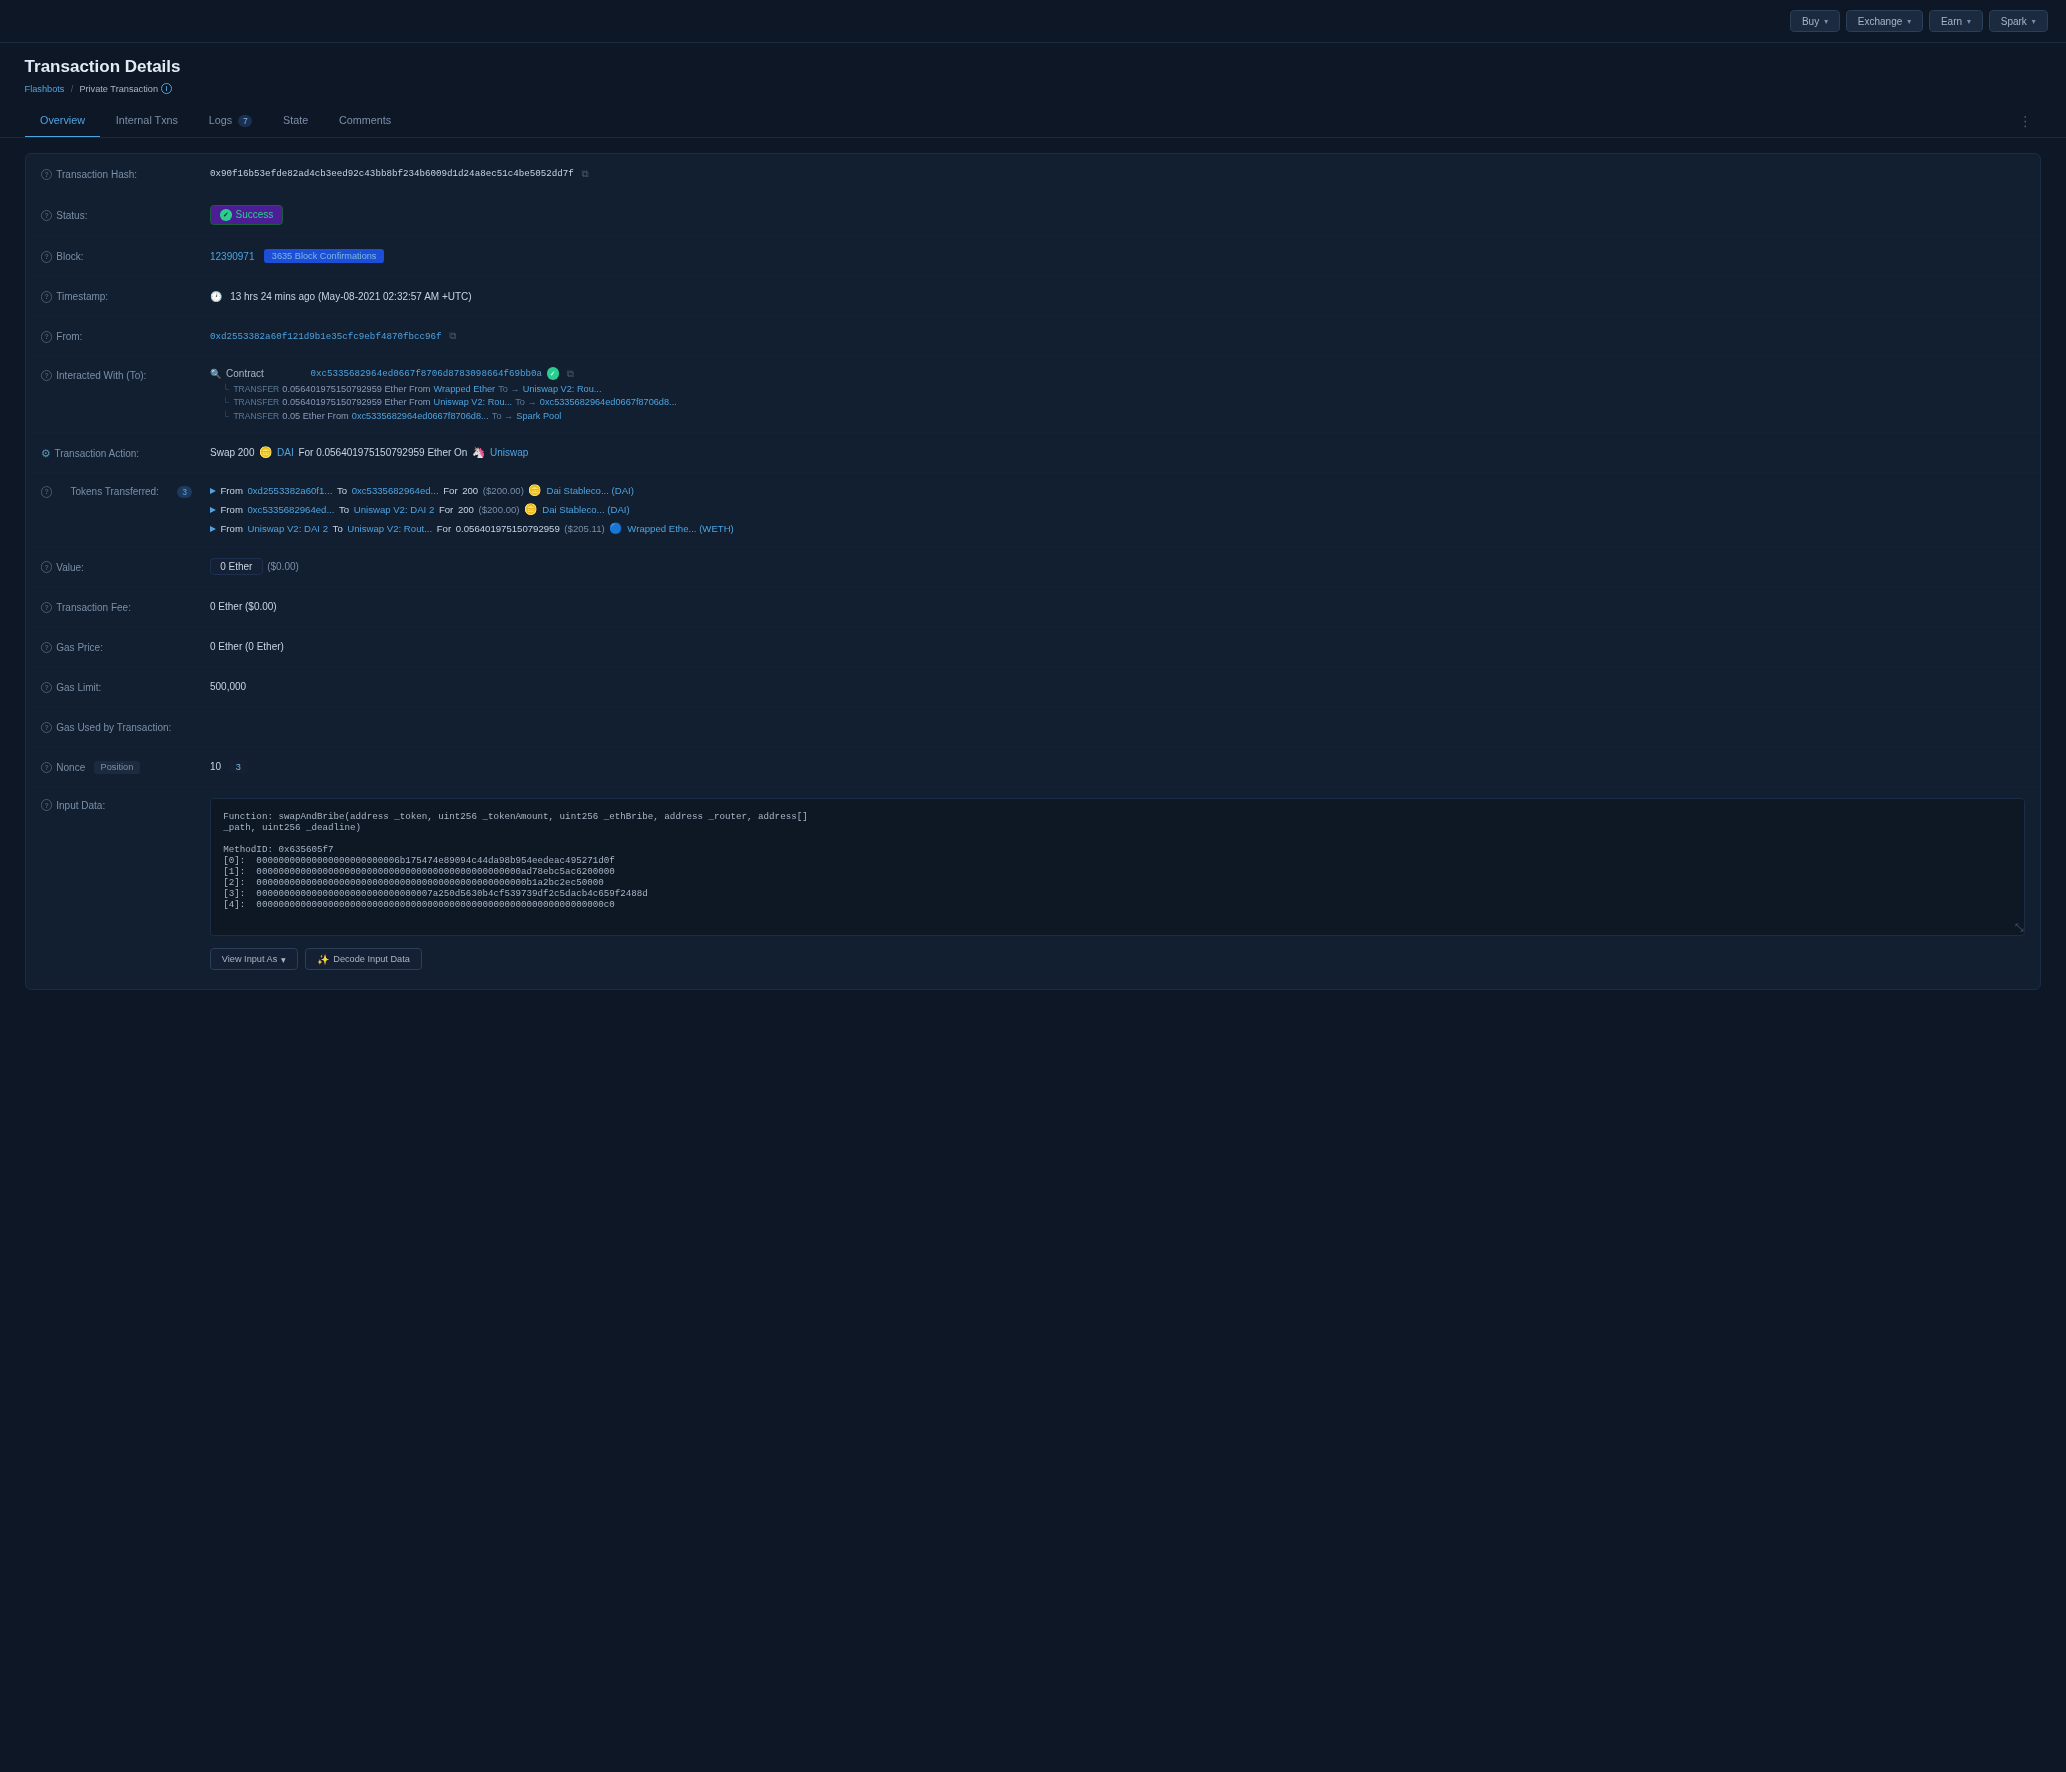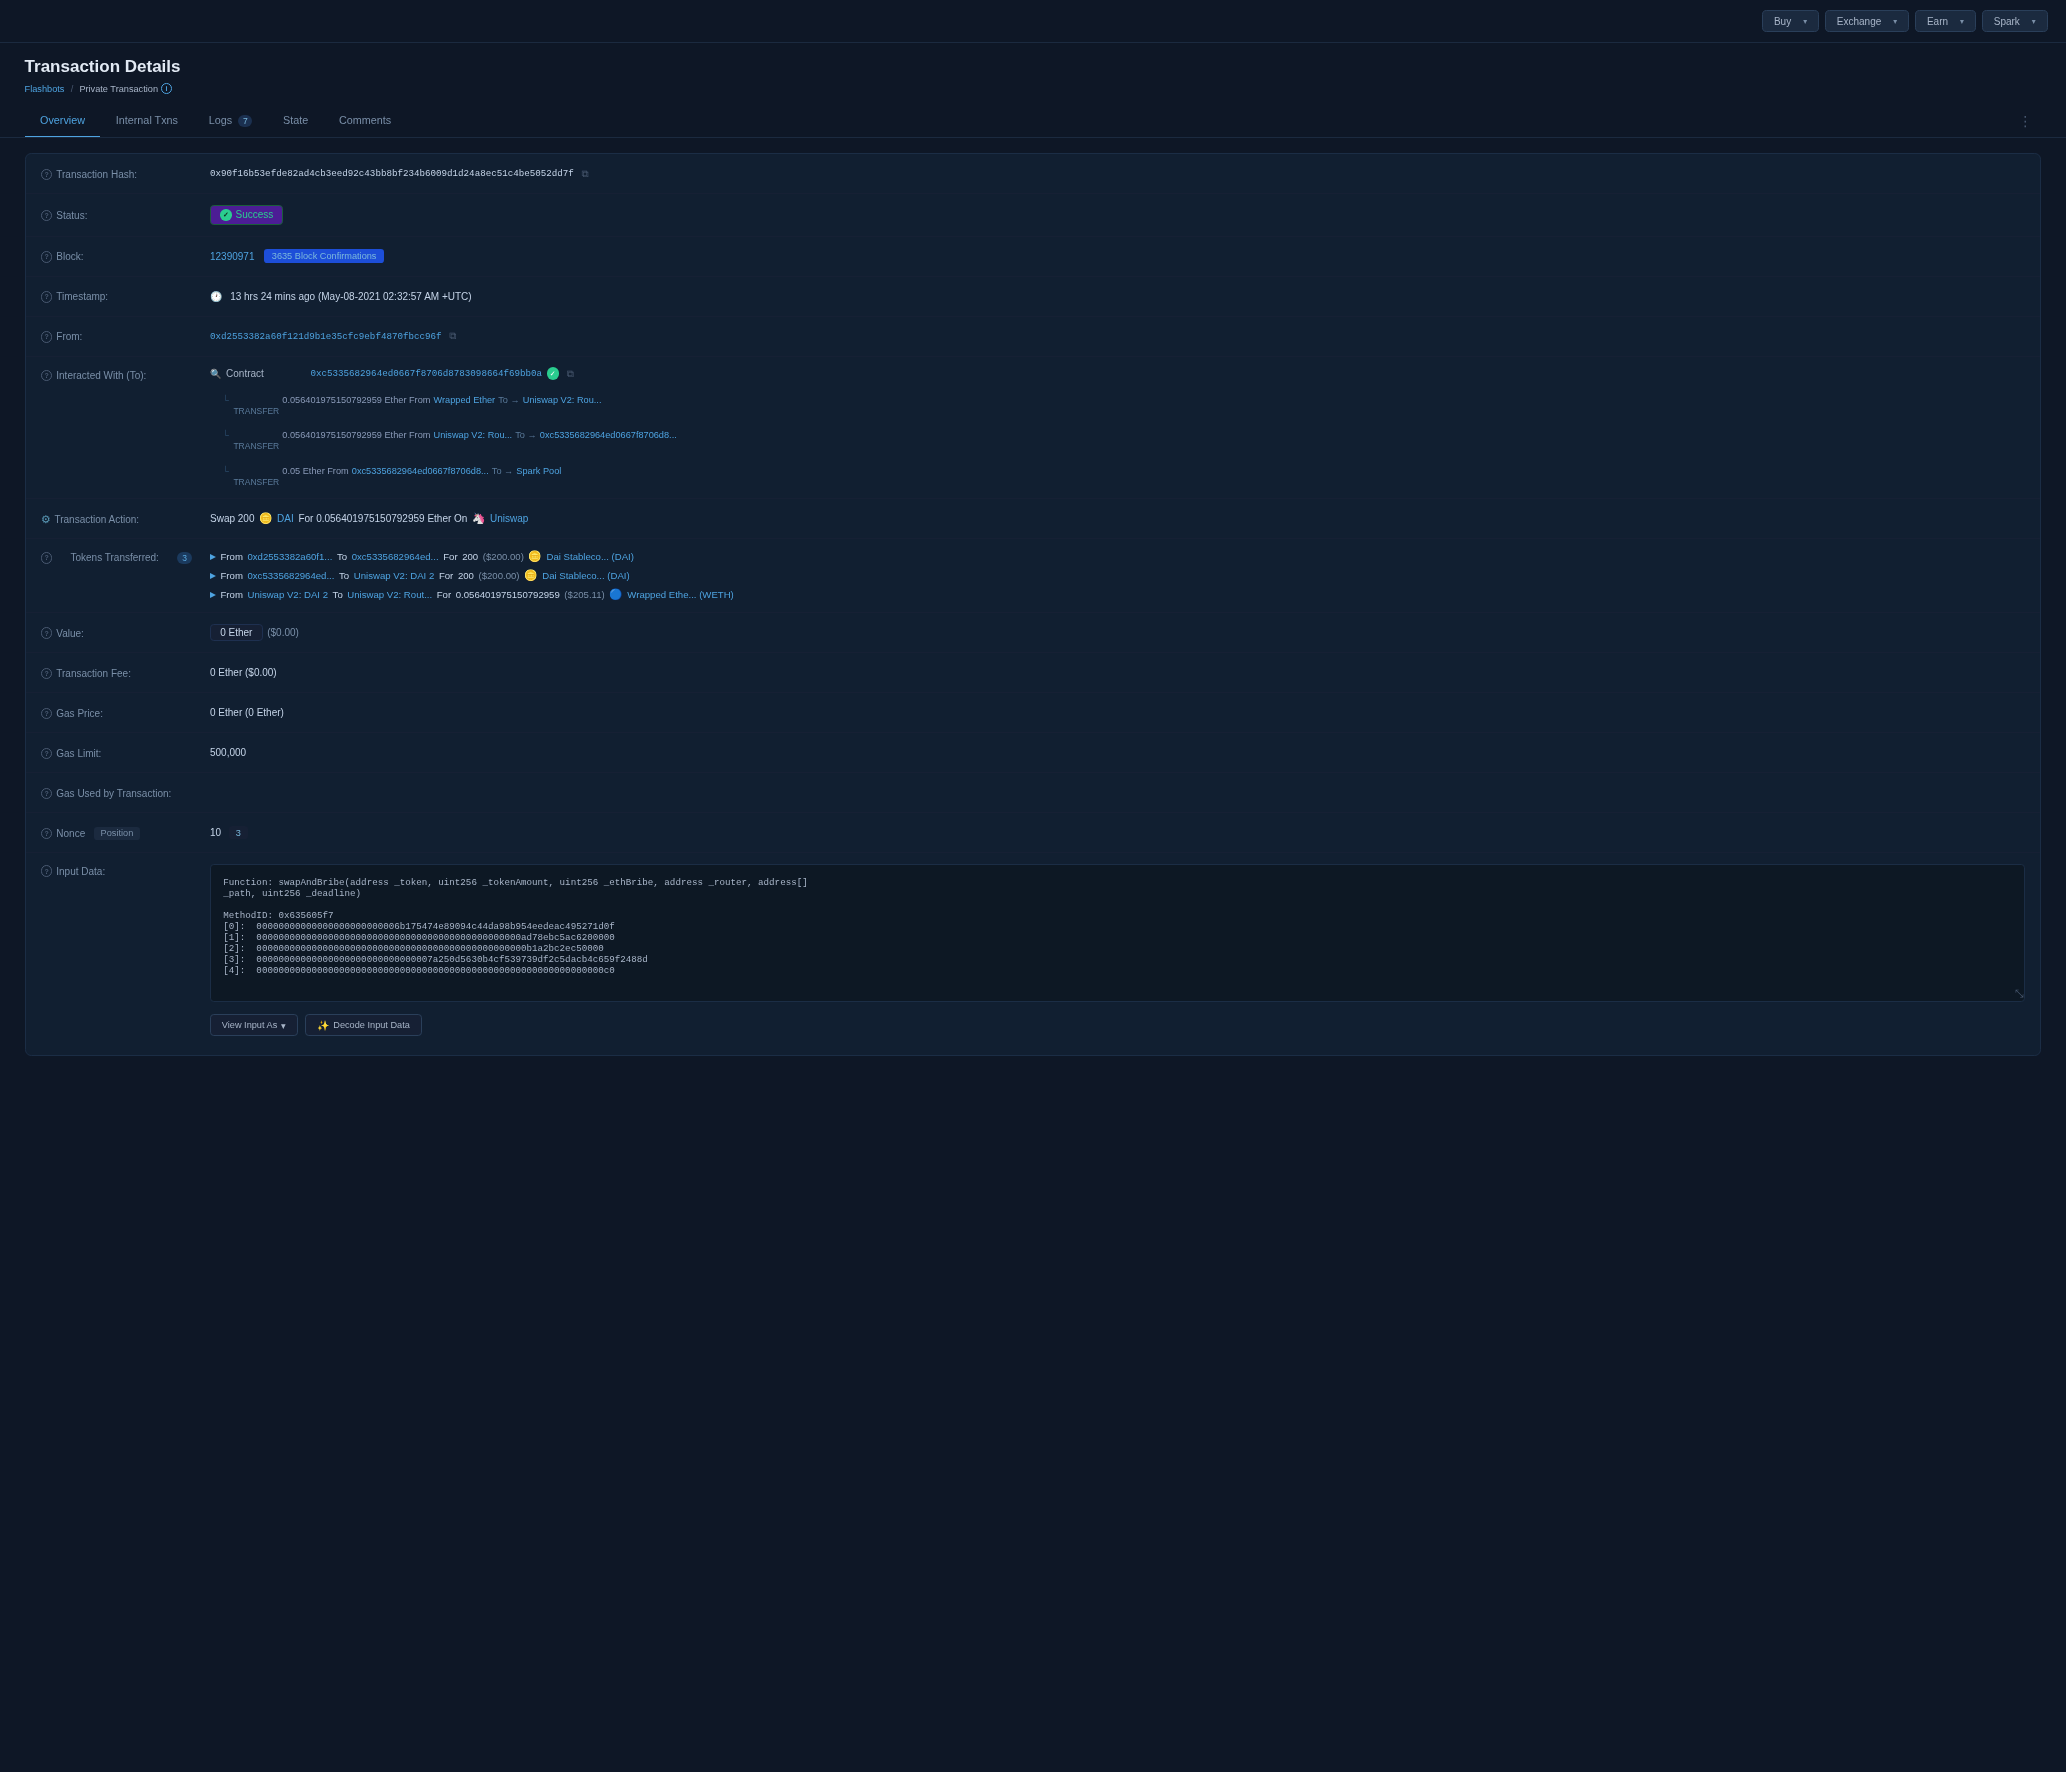--- a/index.html
+++ b/index.html
@@ -25,21 +25,21 @@
       background: #1b2a3f;
       color: #a8b5c8;
       border: 0.8px solid #2a3f5a;
       border-radius: 4.6px;
       padding: 4.6px 10.8px;
       margin-left: 6.2px;
       cursor: pointer;
       font-size: 10px;
       display: inline-flex;
       align-items: center;
-      gap: 12px;
+      gap: 5px;
     }
     .nav-btn .chevron { font-size: 7.7px; color: #7a8fa8; }
 
     
     .page-header {
       background: #0e1726;
       padding: 14px 24.6px 0 24.6px;
     }
     .page-title {
       font-size: 17px;
@@ -222,21 +222,20 @@
       font-size: 9.2px;
       padding-left: 12.3px;
       display: flex;
       align-items: center;
       gap: 3.1px;
       flex-wrap: wrap;
     }
     .transfer-label {
       color: #5a7a9a;
       font-size: 8.5px;
-      margin-top: 22px;
     }
     .tree-line { color: #2a4a6a; margin-right: 1.5px; }
 
     .verified-icon {
       display: inline-flex;
       align-items: center;
       justify-content: center;
       width: 12.3px;
       height: 12.3px;
       background: #2acd8f;

